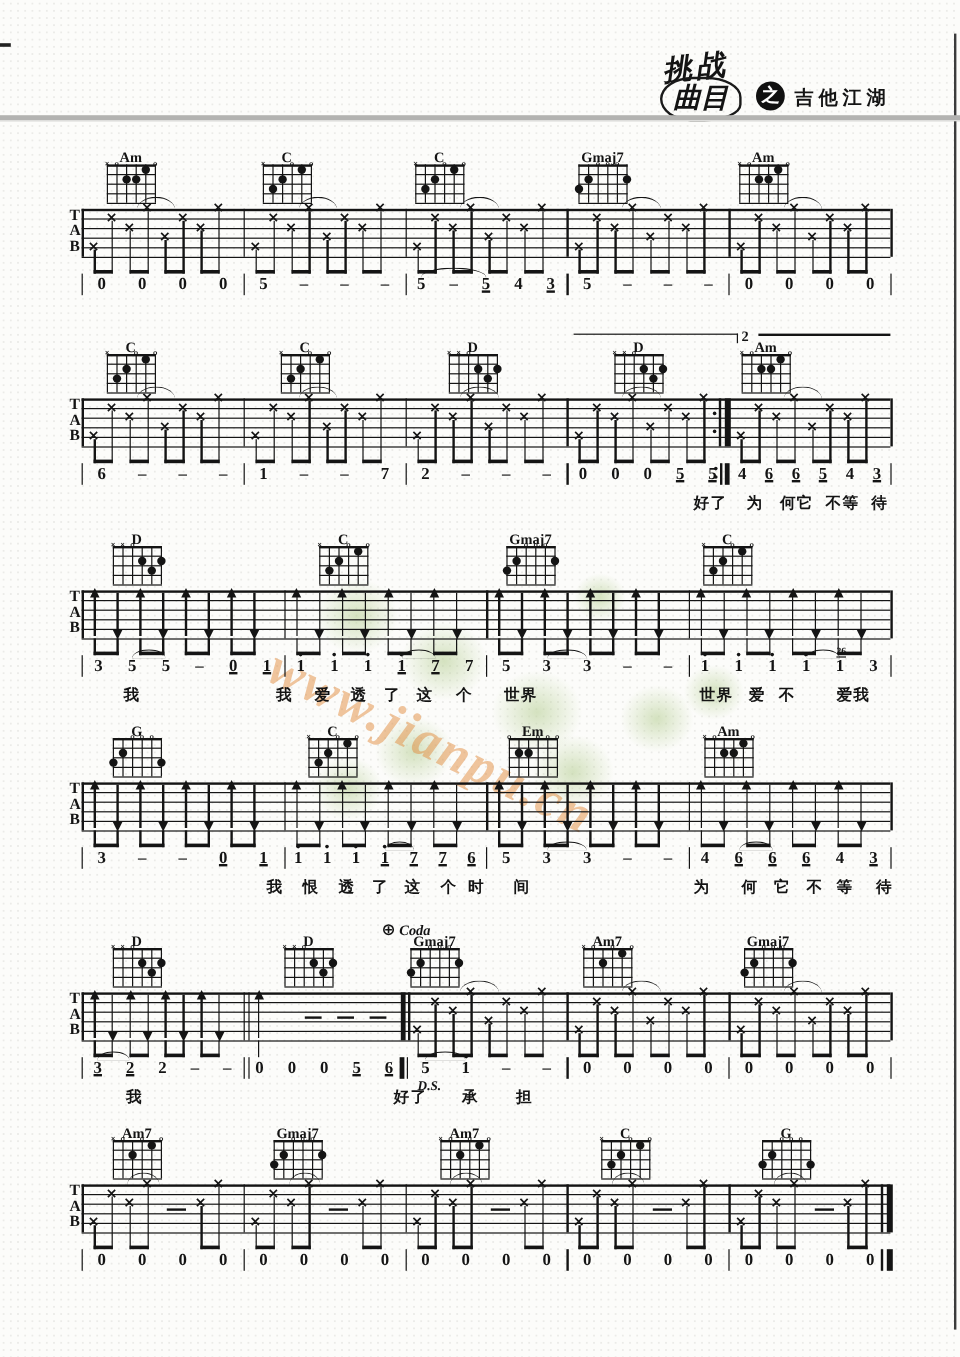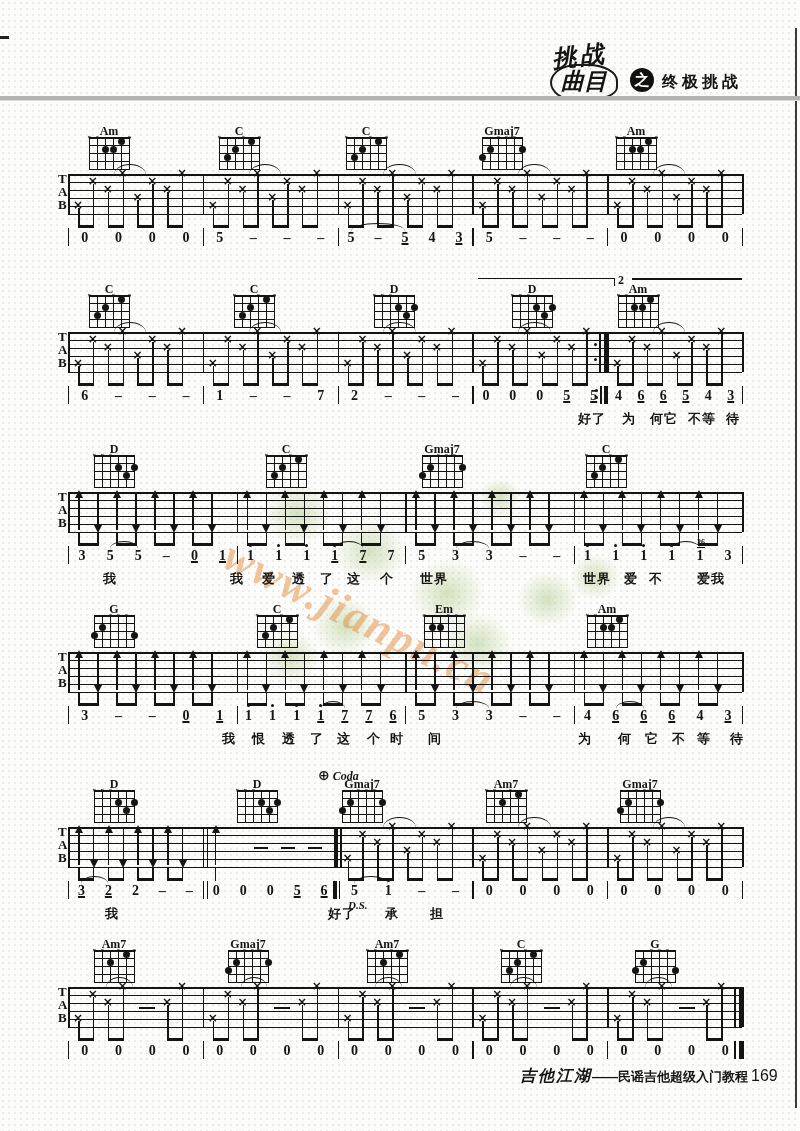--- a/index.html
+++ b/index.html
@@ -46,21 +46,21 @@
 
 <div class="page">
 
   <div class="edge-tl"></div>
   <div class="edge-r"></div>
 
   <div>
     <div class="callig1">挑战</div>
     <div class="callig2">曲目</div>
     <div class="hcircle">之</div>
-    <div class="hsub">终极挑战</div>
+    <div class="hsub">吉他江湖</div>
     <div class="hrule"></div>
   </div>
 
   <div id="blobs">
       <div style="position: absolute; left: 250px; top: 470px; width: 95px; height: 87.4px; background: radial-gradient(closest-side, rgba(185, 208, 152, 0.6), rgba(185, 208, 152, 0) 72%); border-radius: 45% 55% 50% 50%;"></div>
       <div style="position: absolute; left: 320px; top: 505px; width: 100px; height: 92px; background: radial-gradient(closest-side, rgba(185, 208, 152, 0.6), rgba(185, 208, 152, 0) 72%); border-radius: 45% 55% 50% 50%;"></div>
       <div style="position: absolute; left: 395px; top: 545px; width: 105px; height: 96.6px; background: radial-gradient(closest-side, rgba(185, 208, 152, 0.6), rgba(185, 208, 152, 0) 72%); border-radius: 45% 55% 50% 50%;"></div>
       <div style="position: absolute; left: 300px; top: 585px; width: 90px; height: 82.8px; background: radial-gradient(closest-side, rgba(185, 208, 152, 0.6), rgba(185, 208, 152, 0) 72%); border-radius: 45% 55% 50% 50%;"></div>
       <div style="position: absolute; left: 430px; top: 600px; width: 95px; height: 87.4px; background: radial-gradient(closest-side, rgba(185, 208, 152, 0.6), rgba(185, 208, 152, 0) 72%); border-radius: 45% 55% 50% 50%;"></div>
       <div style="position: absolute; left: 505px; top: 560px; width: 85px; height: 78.2px; background: radial-gradient(closest-side, rgba(185, 208, 152, 0.6), rgba(185, 208, 152, 0) 72%); border-radius: 45% 55% 50% 50%;"></div>
@@ -1756,16 +1756,13 @@
           <div style="position: absolute; left: 202.8px; top: 104px; width: 1.2px; height: 18px; background: rgb(20, 20, 20);"></div>
           <div style="position: absolute; left: 337.6px; top: 104px; width: 1.2px; height: 18px; background: rgb(20, 20, 20);"></div>
           <div style="position: absolute; left: 472.4px; top: 104px; width: 1.2px; height: 18px; background: rgb(20, 20, 20);"></div>
           <div style="position: absolute; left: 607.2px; top: 104px; width: 1.2px; height: 18px; background: rgb(20, 20, 20);"></div>
           <div style="position: absolute; left: 734px; top: 104px; width: 1.5px; height: 18px; background: rgb(20, 20, 20);"></div>
           <div style="position: absolute; left: 739px; top: 104px; width: 5px; height: 18px; background: rgb(20, 20, 20);"></div>
         </div>
       </div>
     </div>
 
-  <div class="footer">
-    <span class="fbrand">吉他江湖</span><span class="fdash">——</span><span class="fseries">民谣吉他超级入门教程</span><span class="fpage">169</span>
-  </div>
 </div>
 
 </body></html>

